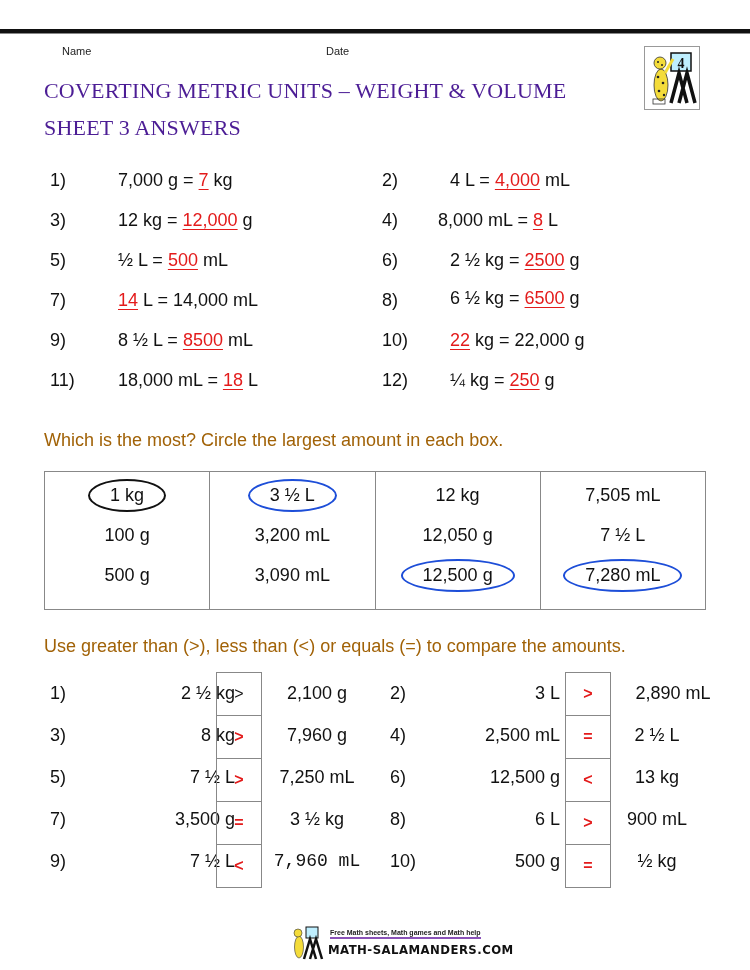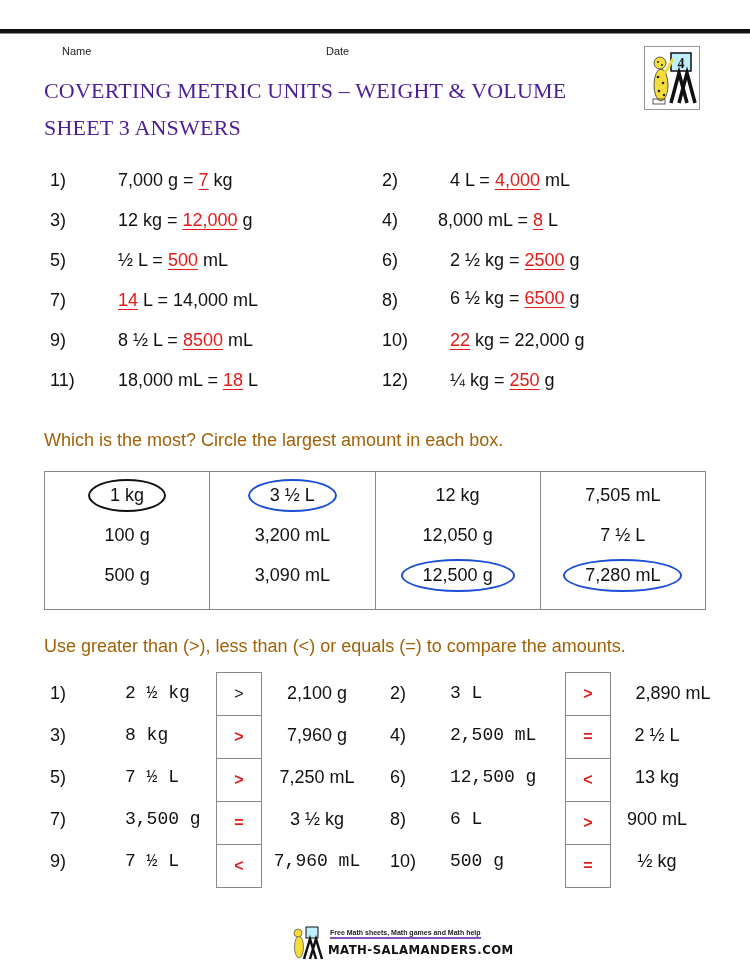--- a/index.html
+++ b/index.html
@@ -19,21 +19,21 @@
                border-collapse: collapse; border-radius: 30px; }
   table.most td { border: 1px solid #888; width: 25%; vertical-align: top; padding: 0; }
   .cellitem { height: 40px; display: flex; align-items: center; justify-content: center;
               font-size: 18px; position: relative; }
   .cellitem:first-child { margin-top: 3px; }
   .cellitem span.val { position: relative; padding: 4px 20px; }
   .circ-black { border: 2px solid #111; border-radius: 50%; }
   .circ-red { border: 2px solid #1d4ed8; border-radius: 50%; }
   .cmp { position: absolute; font-size: 18px; white-space: nowrap; }
   .num { position: absolute; width: 40px; }
-  .left { position: absolute; width: 110px; text-align: left; font-family: Liberation Mono, monospace; }
+  .left { position: absolute; width: 110px; text-align: right; }
   .right { position: absolute; width: 110px; text-align: center; }
   .boxcol { position: absolute; width: 44px; border: 1px solid #888; }
   .box { height: 42px; border-bottom: 1px solid #888; display: flex; align-items: center;
          justify-content: center; font-size: 16px; font-weight: bold; }
   .box:last-child { border-bottom: none; }
   .box.black { color: #111; font-weight: normal; }
   .box.red { color: #e31b1b; }
   .footer { position: absolute; left: 290px; top: 925px; width: 230px; height: 36px; }
   .footer .tag { position: absolute; left: 40px; top: 4px; font-size: 7px; font-weight: bold; color: #222;
                  border-bottom: 2px solid #8a52b8; padding-bottom: 1px; white-space: nowrap; }

